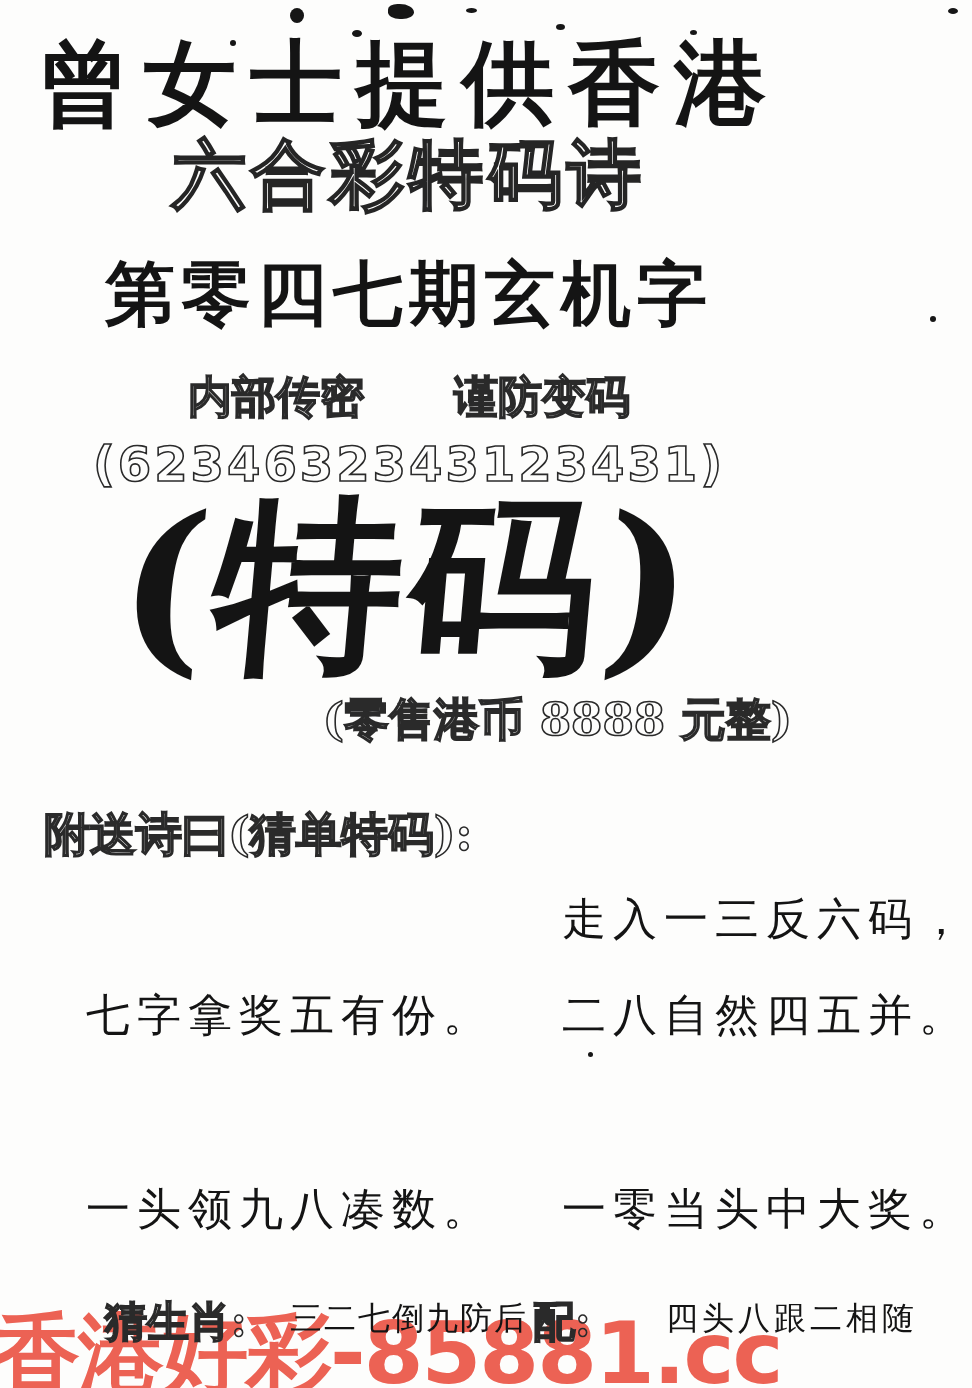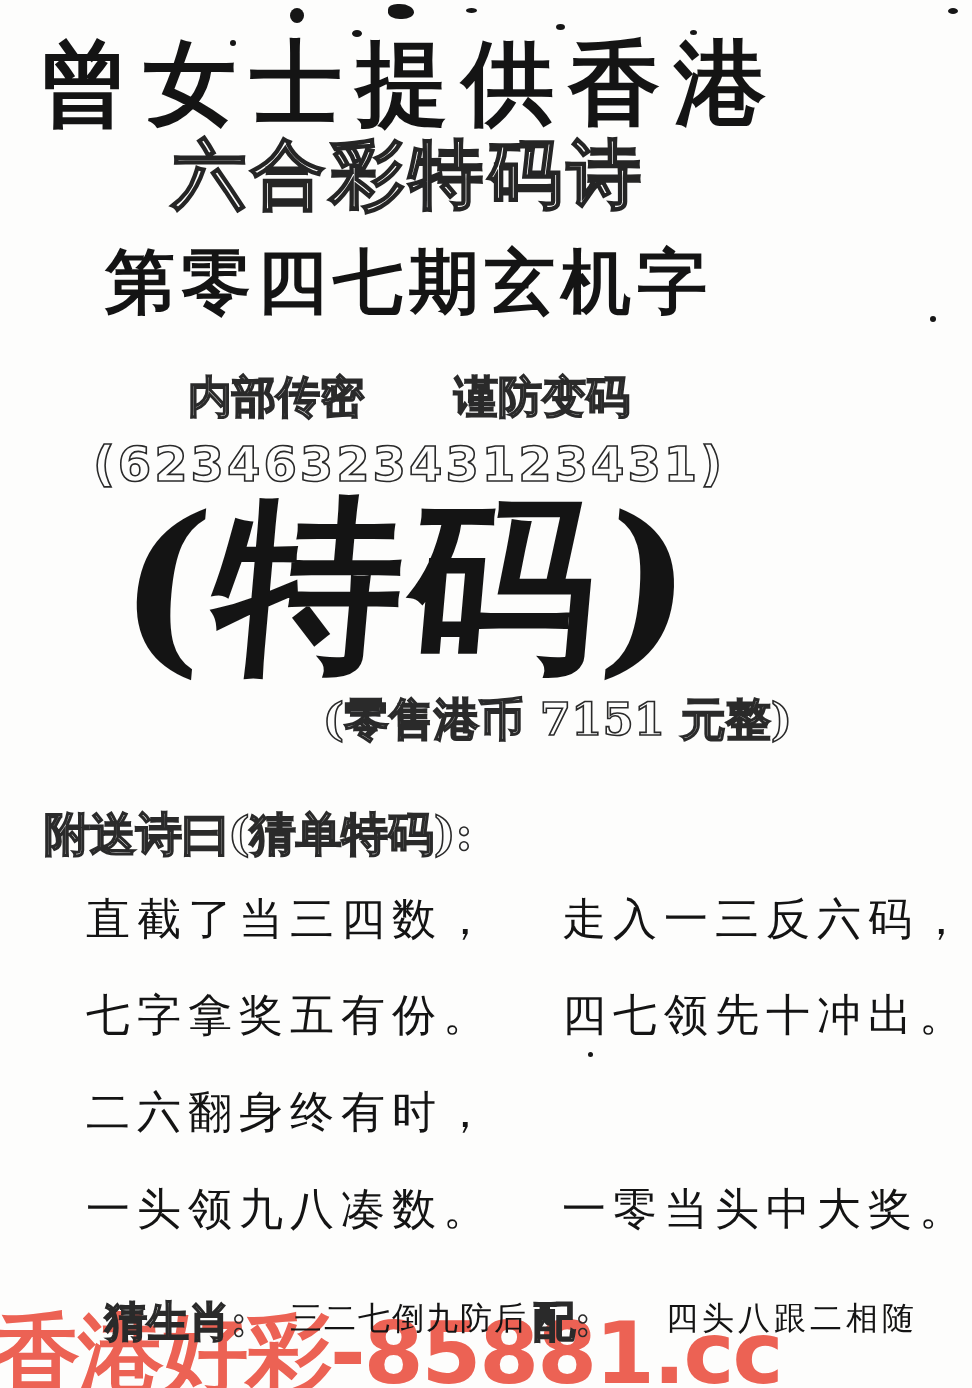--- a/index.html
+++ b/index.html
@@ -36,21 +36,21 @@
     z-index: 2;
   }
   .title2 {
     top: 126px;
     font-size: 74px;
     font-weight: bold;
     letter-spacing: 5px;
     z-index: 2;
   }
   .title3 {
-    top: 236px;
+    top: 248px;
     font-size: 70px;
     font-weight: bold;
     letter-spacing: 6px;
     z-index: 2;
   }
   .notice-row {
     top: 368px;
     left: 0; right: 0;
     display: flex;
     justify-content: center;
@@ -149,31 +149,29 @@
 
   <div class="abs notice-row">
     <span class="outline-thin">内部传密</span>
     <span class="outline-thin">谨防变码</span>
   </div>
 
   <div class="abs center outline-thin code-seq">(6234632343123431)</div>
 
   <div class="abs center solid special-code">(特码)</div>
 
-  <div class="abs outline-thin price-note">(零售港币 7151 元整)</div>
+  <div class="abs outline-thin price-note">(零售港币 8888 元整)</div>
 
   <div class="abs outline-thin poem-intro">附送诗曰(猜单特码):</div>
 
-  <div class="abs solid poem-line poem-left row0">直截了当三四数，</div>
   <div class="abs solid poem-line poem-left row1">七字拿奖五有份。</div>
-  <div class="abs solid poem-line poem-left row2">二六翻身终有时，</div>
   <div class="abs solid poem-line poem-left row3">一头领九八凑数。</div>
 
   <div class="abs solid poem-line poem-right row0">走入一三反六码，</div>
-  <div class="abs solid poem-line poem-right row1">四七领先十冲出。</div>
+  <div class="abs solid poem-line poem-right row1">二八自然四五并。</div>
   <div class="abs solid poem-line poem-right row3">一零当头中大奖。</div>
 
   <div class="abs outline-thin footer-label" style="left:105px; top:1294px;text-align:right;">猜生肖:</div>
   <div class="abs solid footer-value" style="left:262px; top:1297px;">三二七倒九防后</div>
   <div class="abs outline-thin footer-label" style="left:533px; top:1294px;">配:</div>
   <div class="abs solid footer-value" style="left:638px; top:1297px; letter-spacing:4px;text-align:right;">四头八跟二相随</div>
 
   <div class="abs watermark" style="color: rgb(236, 98, 84);">香港好彩-85881.cc</div>
 
 </div>

